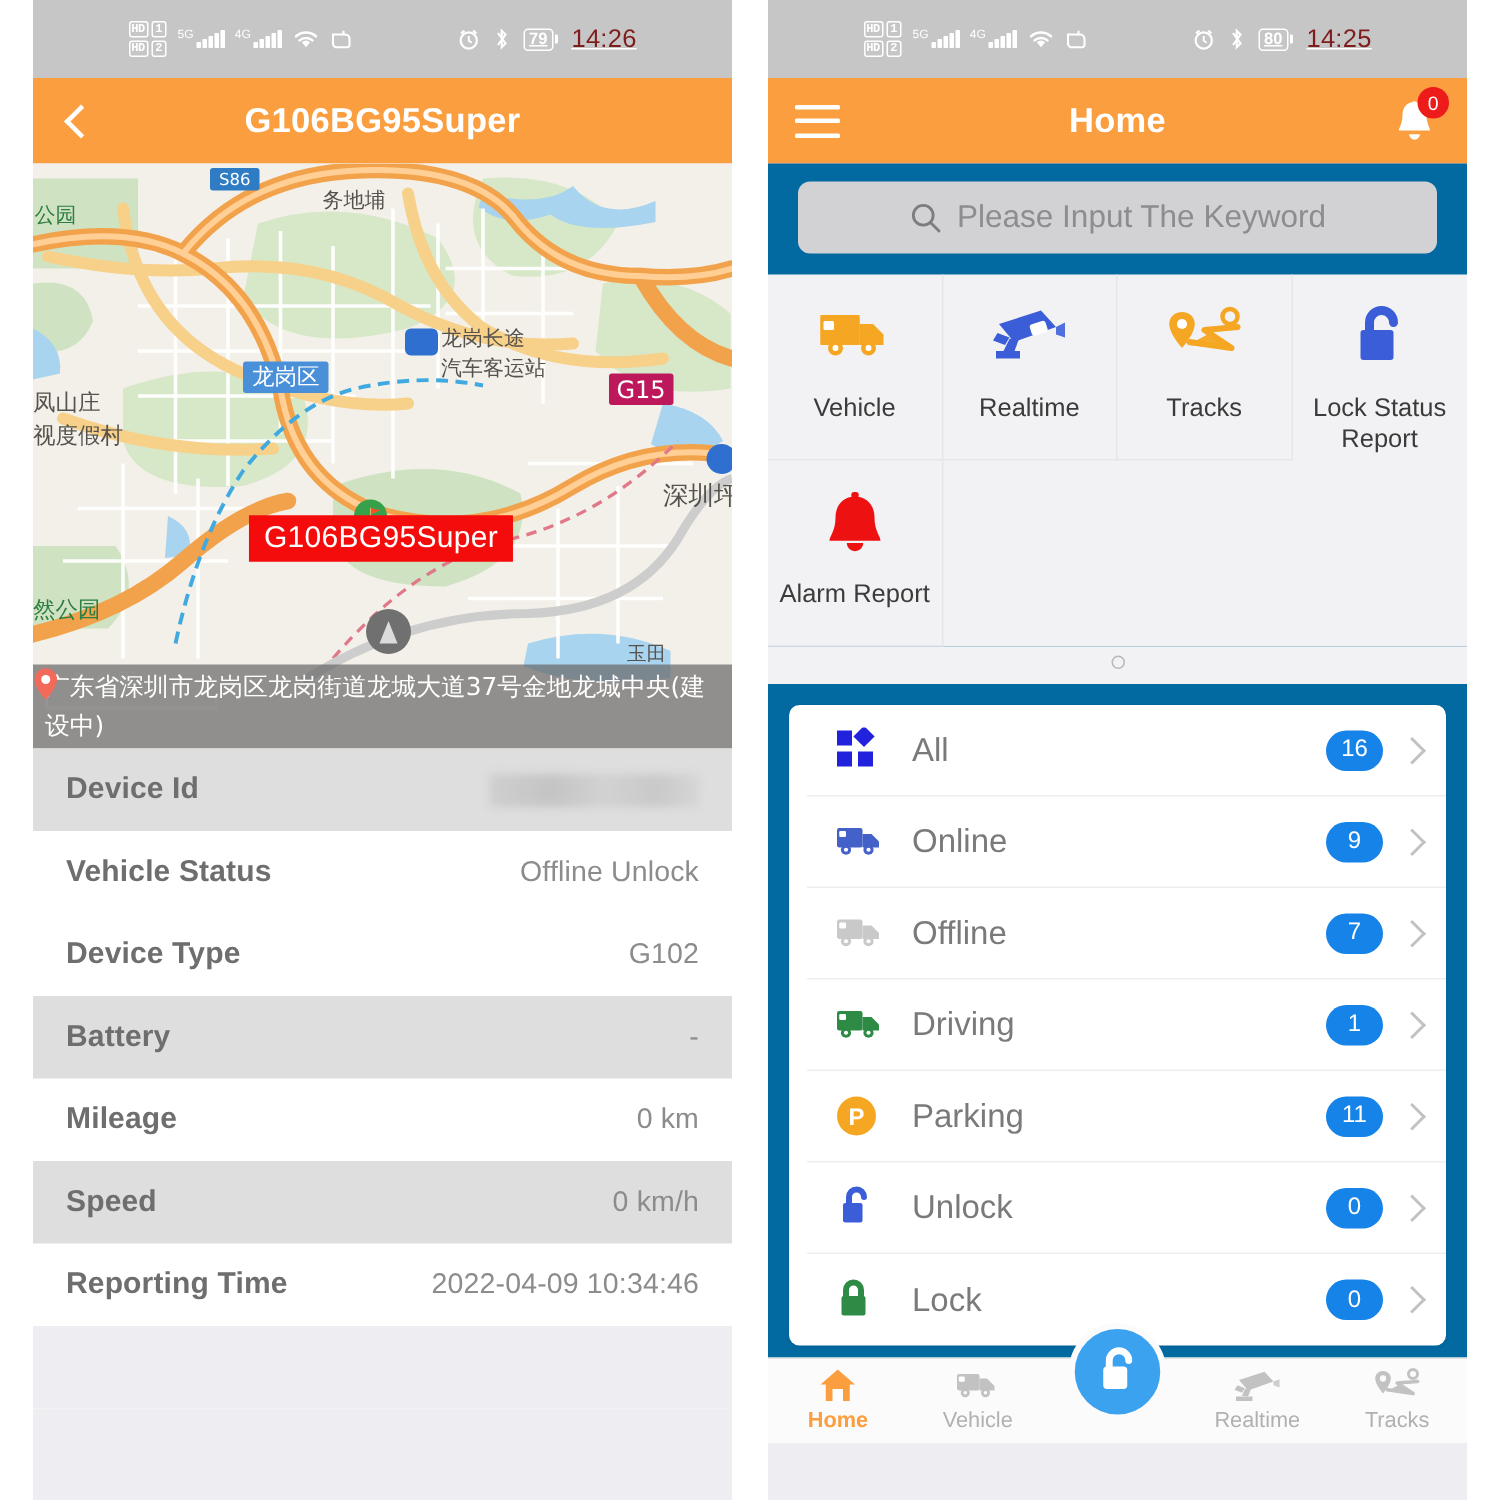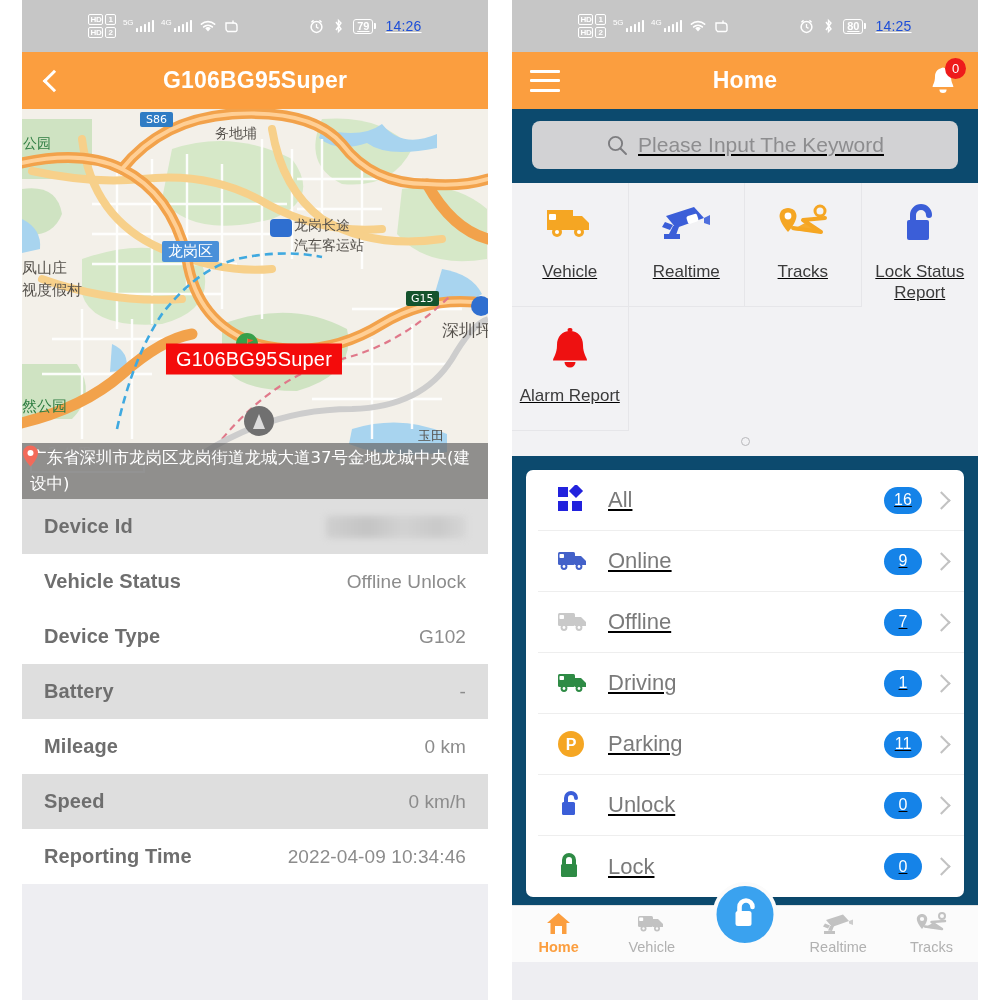--- a/index.html
+++ b/index.html
@@ -15,21 +15,21 @@
   .phone-right { position:absolute; left: 512px; top: 0; width: 466px; height: 1000px; }
 
   
   .statusbar {
     height: 52px; background: #c6c6c6; position: relative;
     display:flex; align-items:center; justify-content:center;
   }
   .sb-inner { display:flex; align-items:center; gap: 7px; color:#ffffff; }
   .sb-right { display:flex; align-items:center; gap: 9px; margin-left: 62px; text-decoration: underline; }
   .hdbox { display:flex; flex-direction:column; gap:2px; }
-  .hdrow { display:flex; gap:2px; align-items:center; }
+  .hdrow { display:flex; gap:2px; align-items:center;font-family:Liberation Mono, monospace; }
   .hdtag {
     font-size: 8px; line-height:9px; font-weight:700; color:#fff;
     border:1px solid #fff; border-radius:2px; padding:0 1px; letter-spacing:-0.3px;
   }
   .hdnum {
     font-size: 8px; line-height:9px; font-weight:700; color:#fff;
     border:1px solid #fff; border-radius:2px; padding:0 2px;
   }
   .net { display:flex; align-items:flex-end; gap:1px; }
   .net .g { font-size:8px; color:#fff; margin-right:1px; position:relative; top:-5px; }
@@ -41,21 +41,21 @@
   .bars i:nth-child(4){height:10px}
   .bars i:nth-child(5){height:12px}
   .battshell {
     display:flex; align-items:center;
   }
   .batt {
     border:1.5px solid #fff; border-radius:3px; padding: 0px 3px;
     font-size: 11px; font-weight:700; color:#fff; line-height:13px;
   }
   .battcap { width:2px; height:6px; background:#fff; margin-left:1px; border-radius:0 1px 1px 0;}
-  .clock { font-size: 14px; color:#1d4ed8; letter-spacing:0.2px; }
+  .clock { font-size: 17px; color:#7f1d1d; letter-spacing:0.2px; }
 
   
   .titlebar {
     height: 57px; background: #fb9e3f; display:flex; align-items:center;
     position:relative; padding: 0 18px;
   }
   .titlebar .title {
     position:absolute; left:0; right:0; text-align:center;
     font-size: 23px; color:#ffffff; font-weight:600; letter-spacing:0.2px;
     pointer-events:none;
@@ -114,21 +114,21 @@
   .inforow .k { font-size:20px; color:#6e6e6e; font-weight:700; letter-spacing:0.1px; }
   .inforow .v { font-size:19px; color:#8c8c8c; letter-spacing:0.1px; }
   .blurred {
     width:140px; height:22px; border-radius:3px;
     background: linear-gradient(90deg,#cfcfcf 0%, #c4c4c4 30%, #d2d2d2 55%, #c9c9c9 80%, #d6d6d6 100%);
     filter: blur(3px);
   }
   .tail-fill { background:#eeeef2; height: 55px; }
 
   
-  .rbody { background:#0c4a6e; height: 853px; position:relative;text-decoration:underline; }
+  .rbody { background:#0369a1; height: 853px; position:relative; }
   .searchwrap { padding: 12px 20px 14px 20px; }
   .searchbox {
     height:48px; background:#d2d2d4; border-radius:8px; display:flex;
     align-items:center; justify-content:center; gap:10px;
   }
   .searchbox .ph { font-size:21px; color:#8d8d8f; }
   .grid {
     display:grid; grid-template-columns: repeat(4, 1fr);
     background:#f2f2f4;
   }
@@ -317,21 +317,21 @@
         <rect x="248" y="110" width="22" height="18" rx="4" fill="#2f6fd0"></rect>
         <circle cx="459" cy="197" r="10" fill="#2f6fd0"></circle>
       </svg>
 
       <div class="cnlabel" style="left:118px;top:3px;font-size:11px;color:#fff;background:#2f7cc4;padding:1px 6px;border-radius:2px;">S86</div>
       <div class="cnlabel" style="left:193px;top:16px;font-size:14px;color:#55514c;">务地埔</div>
       <div class="cnlabel" style="left:1px;top:26px;font-size:14px;color:#2e7d42;">公园</div>
       <div class="cnlabel" style="left:272px;top:108px;font-size:14px;color:#55514c;">龙岗长途</div>
       <div class="cnlabel" style="left:272px;top:128px;font-size:14px;color:#55514c;">汽车客运站</div>
       <div class="cnlabel" style="left:140px;top:132px;font-size:15px;color:#fff;background:#4a90d9;padding:1px 6px;border-radius:2px;">龙岗区</div>
-      <div class="cnlabel" style="left:384px;top:140px;font-size:11px;color:#fff;background:#14532d;padding:1px 5px;border-radius:2px;margin-top:42px;">G15</div>
+      <div class="cnlabel" style="left:384px;top:140px;font-size:16px;color:#fff;background:#be185d;padding:1px 5px;border-radius:2px;">G15</div>
       <div class="cnlabel" style="left:0px;top:150px;font-size:15px;color:#55514c;">凤山庄</div>
       <div class="cnlabel" style="left:0px;top:172px;font-size:15px;color:#55514c;">视度假村</div>
       <div class="cnlabel" style="left:420px;top:210px;font-size:17px;color:#55514c;">深圳坪</div>
       <div class="cnlabel" style="left:154px;top:244px;font-size:15px;color:#2e7d42;">正中高尔夫球会</div>
       <div class="cnlabel" style="left:0px;top:288px;font-size:15px;color:#2e7d42;">然公园</div>
       <div class="cnlabel" style="left:396px;top:318px;font-size:13px;color:#55514c;">玉田</div>
 
       <div class="mk-arrow"></div>
       <div class="mk-bubble">G106BG95Super</div>
 

